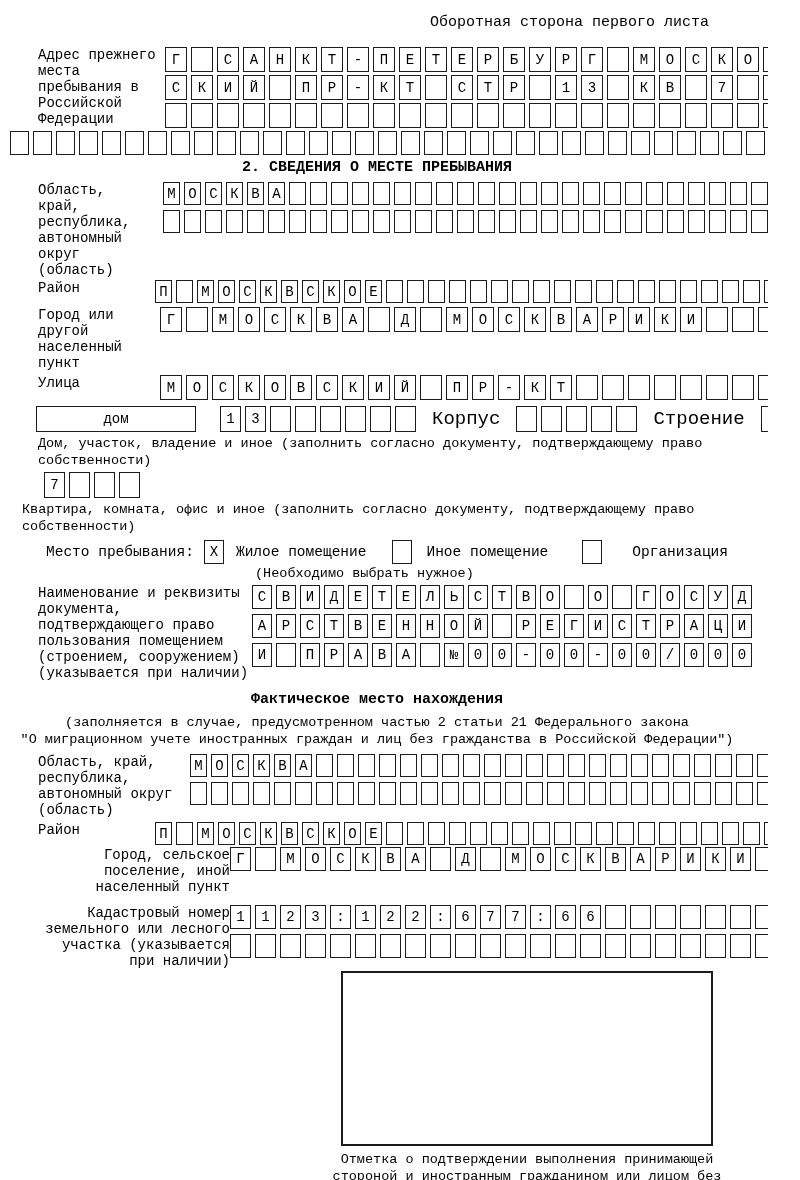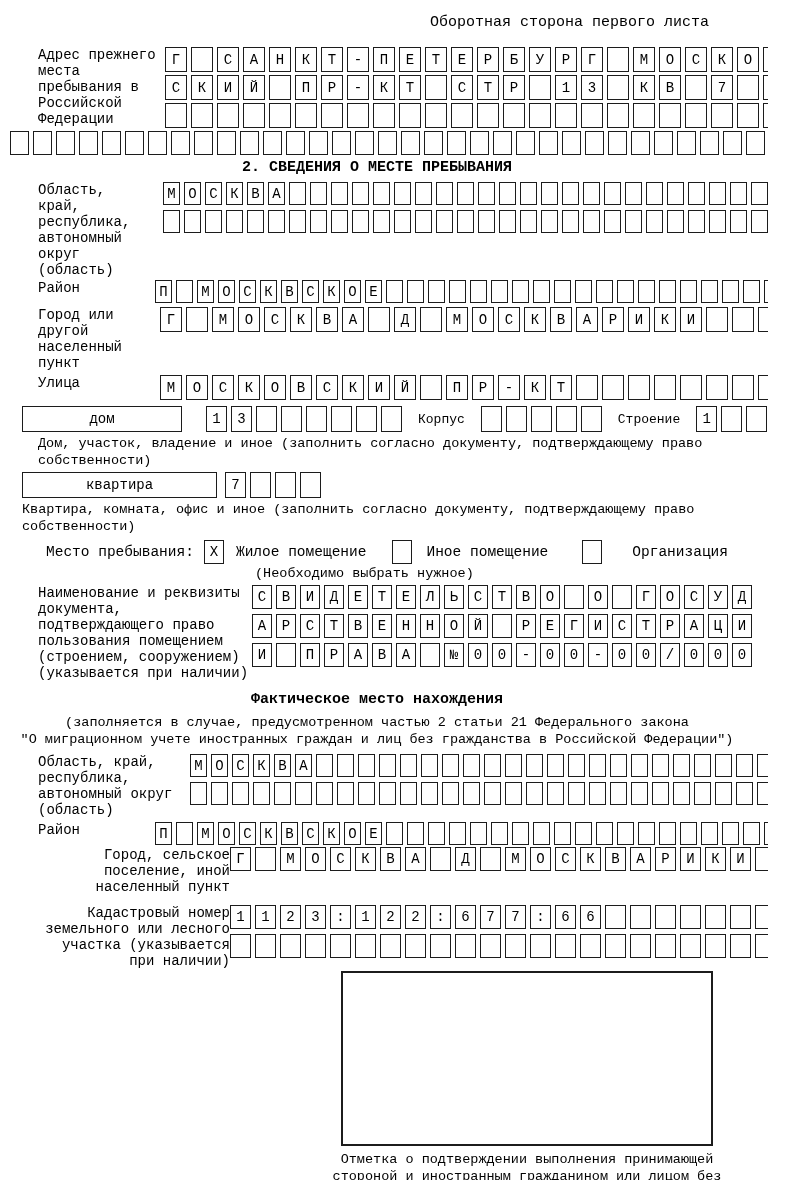--- a/index.html
+++ b/index.html
@@ -35,23 +35,23 @@
   .sec-title { text-align:center; font-weight:bold; font-size:15px; margin-top:4px; }
 
   .mt2{margin-top:2px;} .mt3{margin-top:3px;} .mt4{margin-top:4px;}
   .mt5{margin-top:5px;} .mt6{margin-top:6px;gap:8px;}
   .mt10{margin-top:10px;} .mt16{margin-top:16px;}
 
   .label-box {
     border:1.6px solid #1c1c1c; box-sizing:border-box; height:26px; flex-shrink:0;
     display:flex; align-items:center; justify-content:center; font-size:14px;
   }
-  .house-row { margin-left:12px; align-items:center; }
+  .house-row { margin-left:26px; align-items:center; }
   .house-row .gap8 { width:8px; flex-shrink:0; }
-  .inline-word { font-size:13px; padding:0 8px; white-space:nowrap; }
+  .inline-word { font-size:19px; padding:0 8px; white-space:nowrap; }
 
   .stay-row { margin-left:36px; align-items:center; font-size:14.5px; }
   .checkbox {
     border:1.6px solid #1c1c1c; width:20px; height:24px; box-sizing:border-box; flex-shrink:0;
     display:inline-flex; align-items:center; justify-content:center; font-size:14px;
   }
   .stay-row .opt-label { white-space:nowrap; }
 
   .choose-note { margin-left:245px; font-size:13.5px; }
 
@@ -378,21 +378,20 @@
     <div class="cells chb">
         <span class="cell">1</span>
         <span class="cell"></span>
         <span class="cell"></span>
         <span class="cell"></span>
       </div>
   </div>
   <div class="note mt3" style="margin-left:28px;">Дом, участок, владение и иное (заполнить согласно документу, подтверждающему право собственности)</div>
 
   <div class="row house-row mt3">
-    <div class="label-box" style="width:195px;">квартира</div>
     <div class="gap8"></div>
     <div class="cells chb">
         <span class="cell">7</span>
         <span class="cell"></span>
         <span class="cell"></span>
         <span class="cell"></span>
       </div>
   </div>
   <div class="note mt3" style="margin-left:12px;">Квартира, комната, офис и иное (заполнить согласно документу, подтверждающему право собственности)</div>
 

